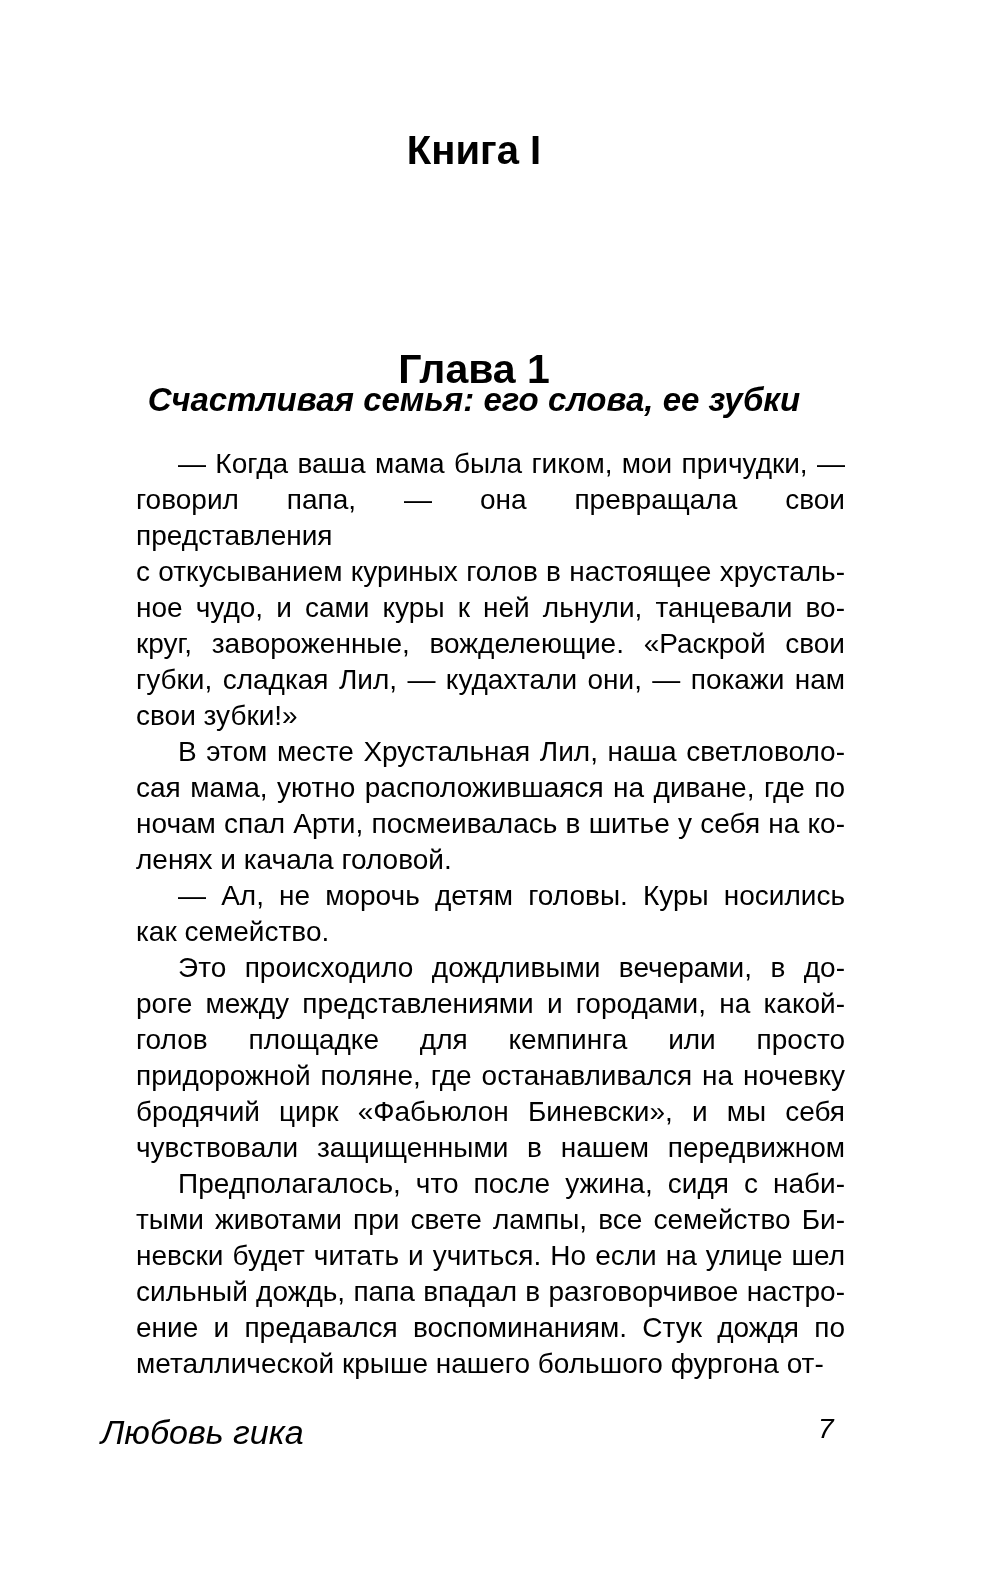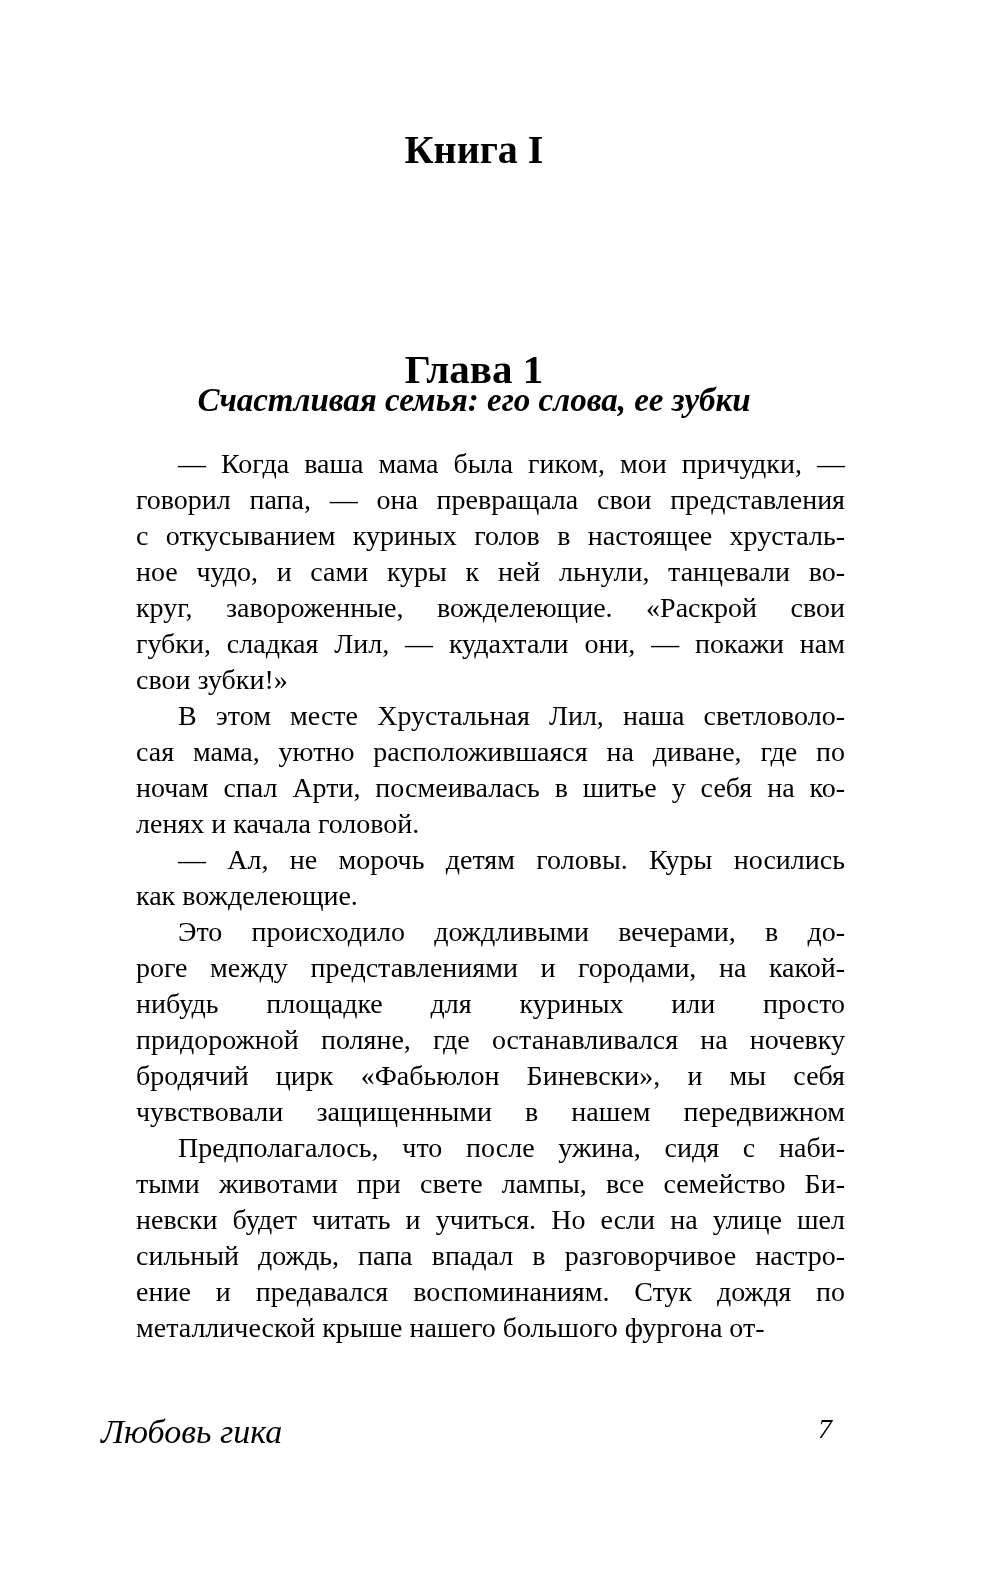--- a/index.html
+++ b/index.html
@@ -6,21 +6,21 @@
     margin: 0;
     padding: 0;
     background: #ffffff;
   }
   .page {
     position: relative;
     width: 1000px;
     height: 1583px;
     background: #ffffff;
     color: #000000;
-    font-family: Liberation Serif, serif;
+    font-family: Liberation Sans, sans-serif;
     overflow: hidden;
   }
   .centered-block {
     position: absolute;
     left: 103px;
     width: 742px;
     text-align: center;
     line-height: 1.05;
   }
   .book-title {
@@ -104,26 +104,26 @@
         <div class="line last">свои зубки!»</div>
       </div>
       <div class="para">
         <div class="line first">В этом месте Хрустальная Лил, наша светловоло-</div>
         <div class="line">сая мама, уютно расположившаяся на диване, где по</div>
         <div class="line">ночам спал Арти, посмеивалась в шитье у себя на ко-</div>
         <div class="line last">ленях и качала головой.</div>
       </div>
       <div class="para">
         <div class="line first">— Ал, не морочь детям головы. Куры носились</div>
-        <div class="line last">как вожделеющие.</div>
+        <div class="line last">как семейство.</div>
       </div>
       <div class="para">
         <div class="line first">Это происходило дождливыми вечерами, в до-</div>
         <div class="line">роге между представлениями и городами, на какой-</div>
-        <div class="line">нибудь площадке для куриных или просто</div>
+        <div class="line">голов площадке для кемпинга или просто</div>
         <div class="line">придорожной поляне, где останавливался на ночевку</div>
         <div class="line">бродячий цирк «Фабьюлон Биневски», и мы себя</div>
         <div class="line">чувствовали защищенными в нашем передвижном</div>
       </div>
       <div class="para">
         <div class="line first">Предполагалось, что после ужина, сидя с наби-</div>
         <div class="line">тыми животами при свете лампы, все семейство Би-</div>
         <div class="line">невски будет читать и учиться. Но если на улице шел</div>
         <div class="line">сильный дождь, папа впадал в разговорчивое настро-</div>
         <div class="line">ение и предавался воспоминаниям. Стук дождя по</div>

